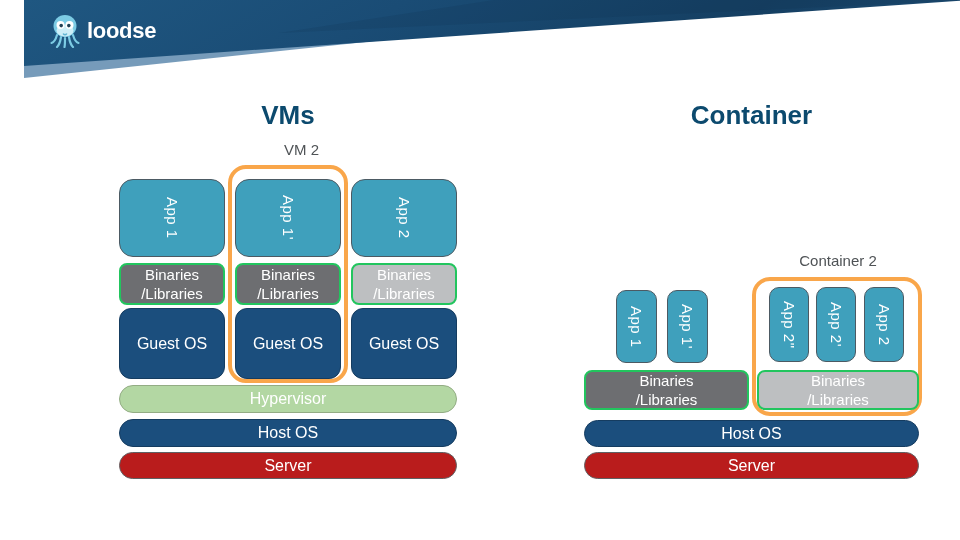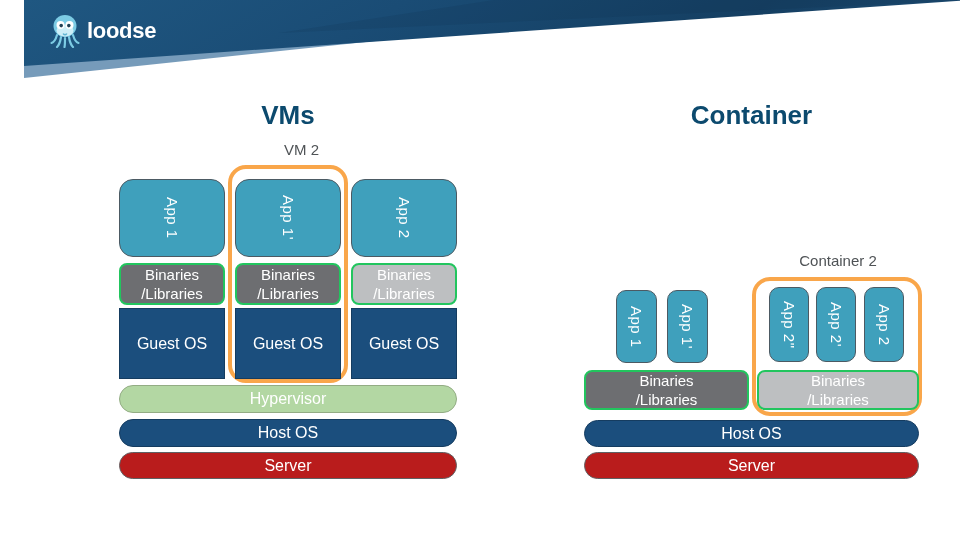--- a/index.html
+++ b/index.html
@@ -37,21 +37,21 @@
   .vtext{
     writing-mode:vertical-rl;font-size:15px;letter-spacing:0.5px;white-space:nowrap;
   }
   .binaries-box{
     border:2px solid #22c55e;border-radius:8px;
     font-size:15px;line-height:19px;white-space:pre-line;
   }
   .bin-dark{background:#6d6e71;}
   .bin-light{background:#bdbfc1;}
   .os-box{
-    background:#1b4e7d;border:1px solid #153c60;border-radius:0;font-size:16px;text-align:right;
+    background:#1b4e7d;border:1px solid #153c60;border-radius:12px;font-size:16px;text-align:right;
   }
   .bar{
     border-radius:14px;font-size:16px;
   }
   .bar-green{background:#b3d7a3;border:1px solid #93ac84;}
   .bar-navy{background:#1b4e7d;border:1px solid #153c60;}
   .bar-gray{background:#b91c1c;border:1px solid #5f6063;}
   .outline{
     position:absolute;box-sizing:border-box;
     border:4px solid #f9a64a;border-radius:18px;background:transparent;

